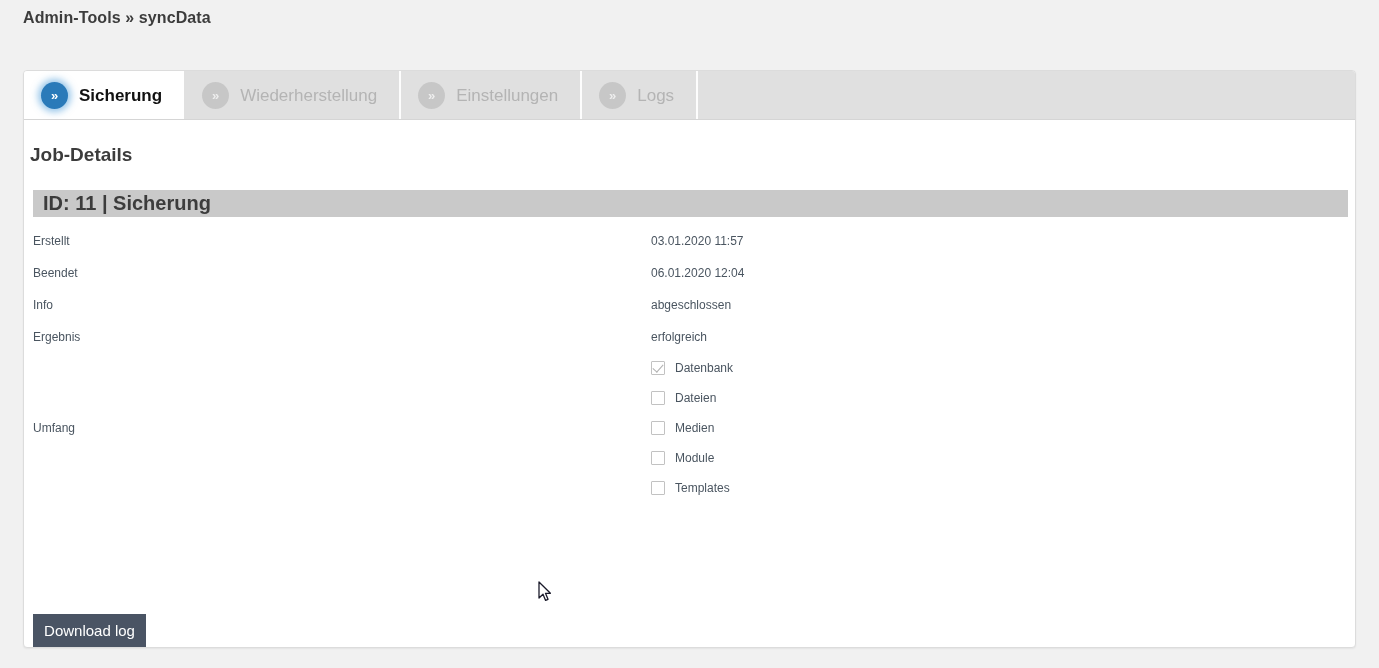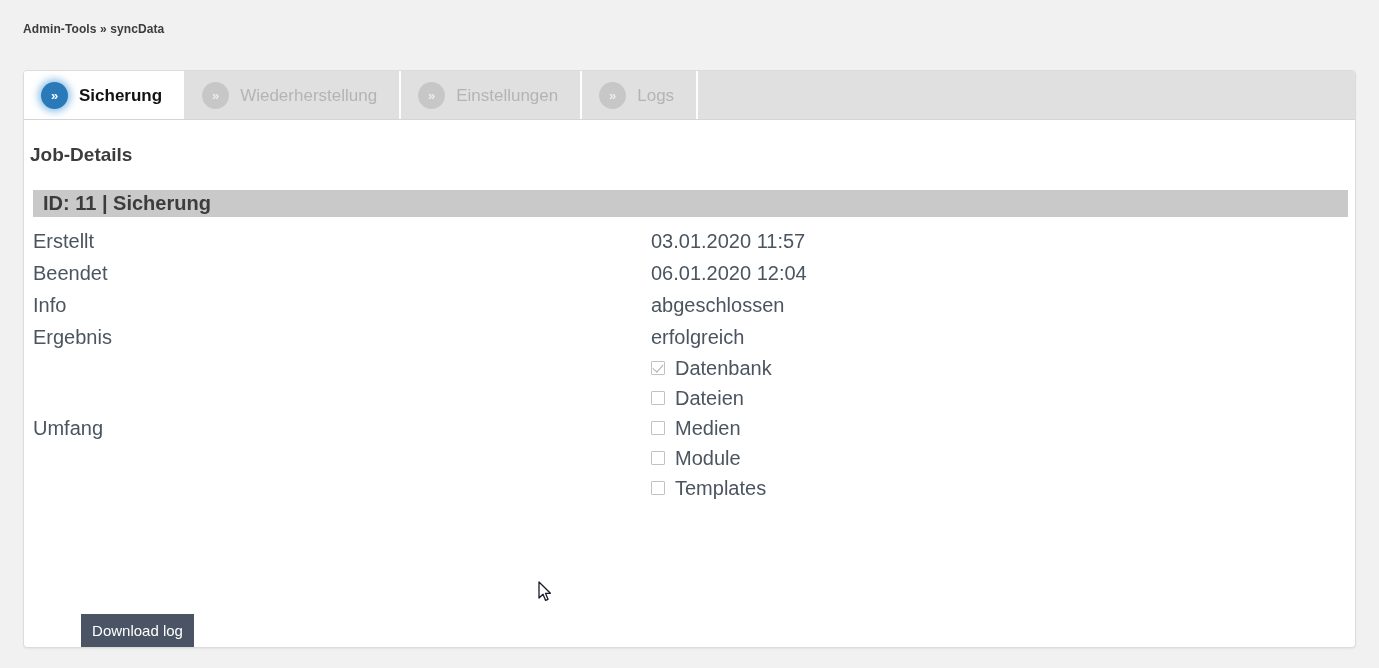--- a/index.html
+++ b/index.html
@@ -16,22 +16,22 @@
     font-family: "Liberation Sans", "DejaVu Sans", sans-serif;
     font-size: 15px;
     color: #3f4a56;
     -webkit-font-smoothing: antialiased;
   }
 
   
   #page-title {
     position: absolute;
     left: 23px;
-    top: 22px;
-    font-size: 12px;
+    top: 9px;
+    font-size: 16px;
     font-weight: bold;
     color: #3c3c3c;
     letter-spacing: 0.1px;
     white-space: nowrap;
   }
 
   
   #panel {
     position: absolute;
     left: 23px;
@@ -123,21 +123,21 @@
 
   
   #details {
     margin-top: 8px;
     width: 100%;
     border-collapse: collapse;
   }
   #details td {
     padding: 0;
     vertical-align: middle;
-    font-size: 20px;
+    font-size: 12px;
     color: #4a5560;
   }
   .cell-label {
     width: 627px;
     padding-left: 9px !important;
     height: 32px;
   }
   .cell-value { height: 32px; }
 
   
@@ -187,21 +187,20 @@
     height: 33px;
     background: #4a5464;
     color: #ffffff;
     border: none;
     font-family: inherit;
     font-size: 15px;
     text-align: center;
     line-height: 33px;
     cursor: pointer;
     padding: 0;
-    margin-left: 48px;
   }
 
   
   #cursor {
     position: absolute;
     left: 538px;
     top: 581px;
     width: 14px;
     height: 21px;
     pointer-events: none;

